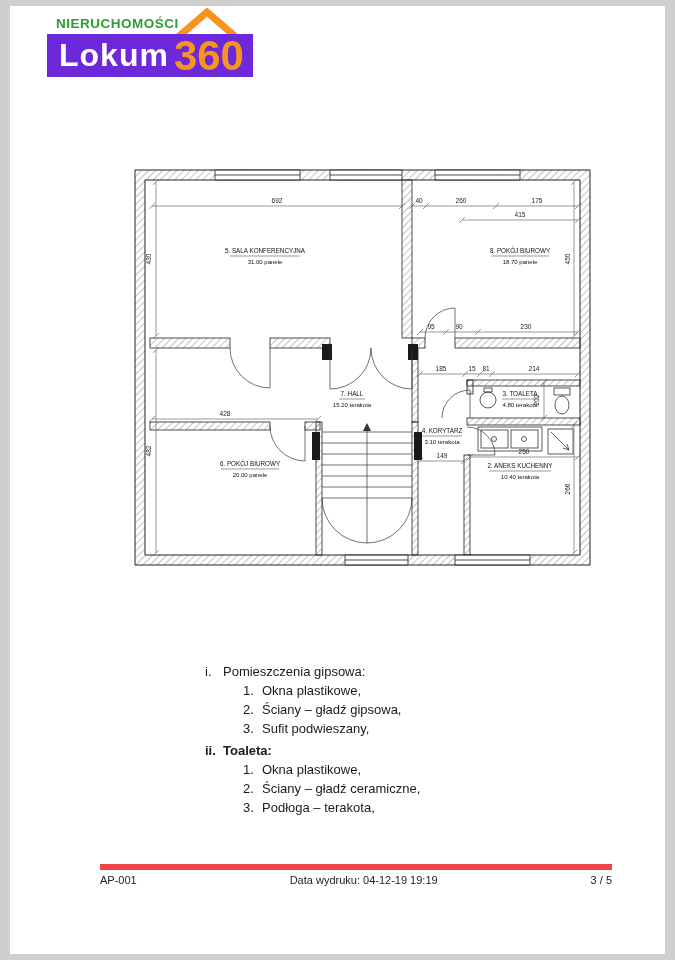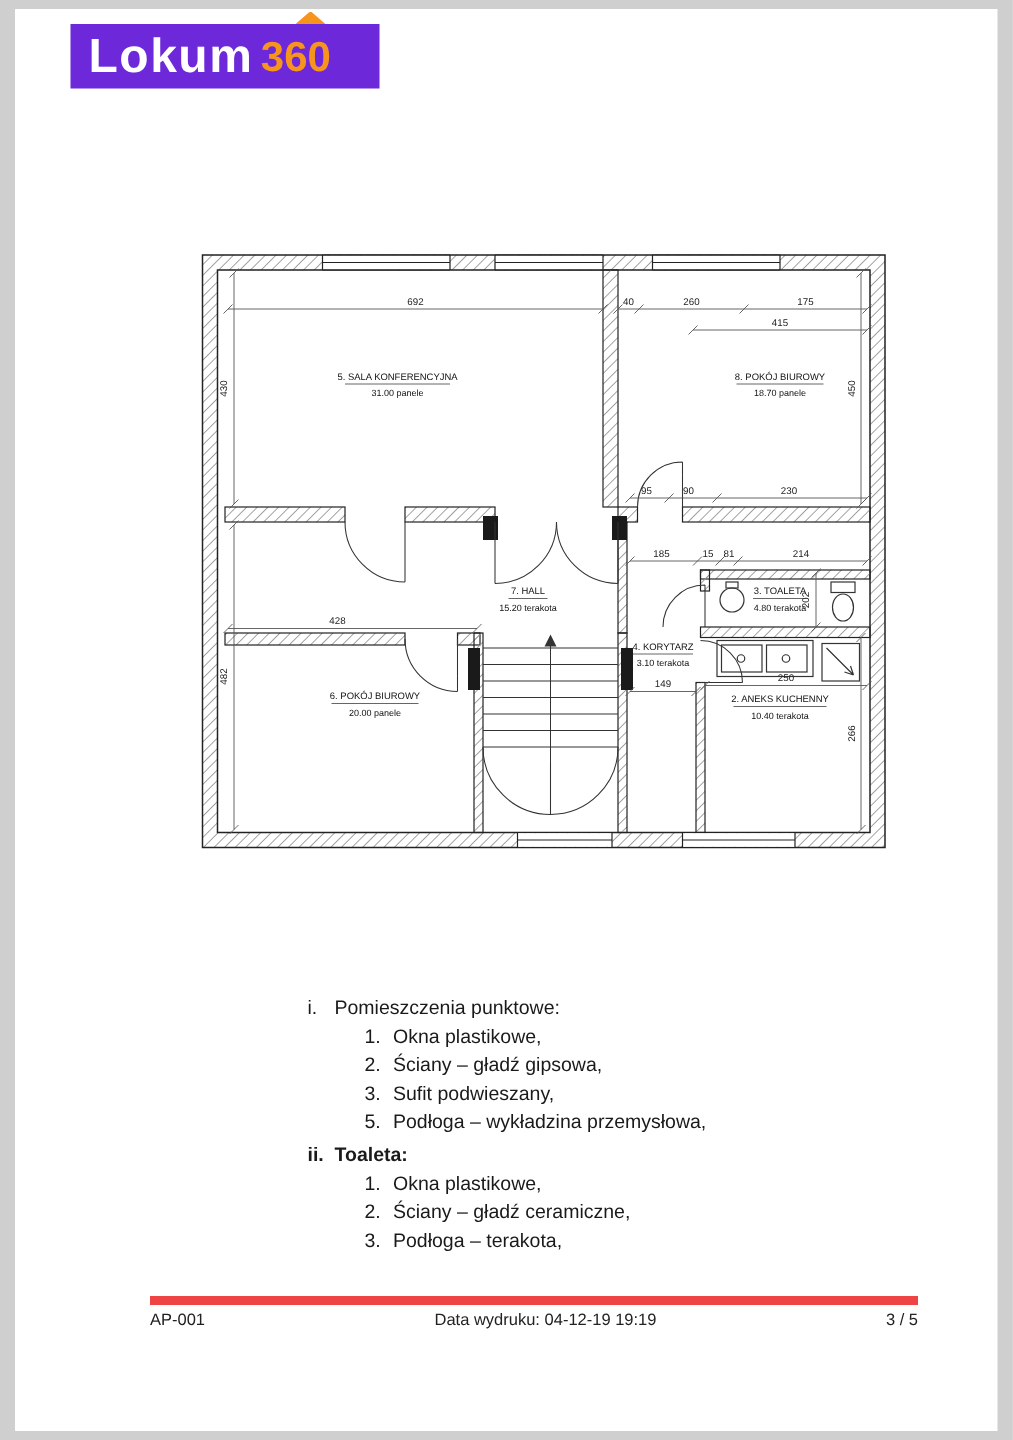--- a/index.html
+++ b/index.html
@@ -5,21 +5,21 @@
   html,body{margin:0;padding:0;background:#c9c9c9;font-family:"Liberation Sans",sans-serif;}
   .screen{position:relative;width:675px;height:960px;background:#cfcfcf;overflow:hidden;}
   .page{position:absolute;left:10px;top:6px;width:655px;height:948px;background:#ffffff;}
 
   
   .logo{position:absolute;left:37px;top:10px;width:250px;}
   .logo-top{color:#2f9e2f;font-weight:bold;font-size:13.5px;letter-spacing:.5px;margin:0 0 3px 9px;position:relative;z-index:2;}
   .logo-roof{position:absolute;left:112px;top:-8px;z-index:1;}
   .logo-box{position:relative;z-index:2;width:206px;height:43px;background:#6d28d9;display:flex;align-items:center;padding-left:12px;box-sizing:border-box;}
   .logo-lokum{color:#ffffff;font-size:32px;font-weight:bold;letter-spacing:1px;}
-  .logo-360{color:#f7941d;font-size:28px;font-weight:bold;margin-left:5px;text-align:right;}
+  .logo-360{color:#f7941d;font-size:42px;font-weight:bold;margin-left:5px;text-align:right;}
 
   
   .plan{position:absolute;left:120px;top:154px;width:470px;height:415px;}
   .plan text{font-family:"Liberation Sans",sans-serif;fill:#111;}
   .plan .rn{font-size:6.3px;text-anchor:middle;}
   .plan .ra{font-size:6px;text-anchor:middle;}
   .plan .dimtxt{font-size:6.5px;text-anchor:middle;fill:#222;}
   .plan .ul{stroke:#333;stroke-width:.5;}
 
   .plan-title{position:absolute;left:120px;top:630px;width:470px;text-align:center;
@@ -37,20 +37,21 @@
   .footer{position:absolute;left:90px;top:858px;width:512px;border-top:6px solid #ef4444;
     display:flex;justify-content:space-between;padding-top:4px;font-size:11px;color:#222;}
 </style>
 </head>
 <body>
 
 <div class="screen">
   <div class="page">
 
     <div class="logo">
+      <div class="logo-top">NIERUCHOMOŚCI</div>
       <svg class="logo-roof" width="96" height="34" viewBox="0 0 96 34">
         <path d="M3 30 H18 L48 4 L78 30 H93" fill="none" stroke="#f7941d" stroke-width="7"></path>
       </svg>
       <div class="logo-box">
         <span class="logo-lokum">Lokum</span>
         <span class="logo-360">360</span>
       </div>
     </div>
 
     <svg class="plan" viewBox="0 0 470 415">
@@ -202,33 +203,30 @@
 
         <text class="rn" x="390" y="308">2. ANEKS KUCHENNY</text>
         <line class="ul" x1="359" y1="311" x2="421" y2="311"></line>
         <text class="ra" x="390" y="319">10.40 terakota</text>
       </g>
     </svg>
 
 
     <div class="specs">
       <div class="spec-head">
-        <span class="m1">i.</span><span>Pomieszczenia punktowe:</span>
+        <span class="m1">i.</span><span>Pomieszczenia gipsowa:</span>
       </div>
       <div class="spec-item">
         <span class="m2">1.</span><span>Okna plastikowe,</span>
       </div>
       <div class="spec-item">
         <span class="m2">2.</span><span>Ściany – gładź gipsowa,</span>
       </div>
       <div class="spec-item">
         <span class="m2">3.</span><span>Sufit podwieszany,</span>
-      </div>
-      <div class="spec-item">
-        <span class="m2">5.</span><span>Podłoga – wykładzina przemysłowa,</span>
       </div>
       <div class="spec-head sec2">
         <span class="m1">ii.</span><span>Toaleta:</span>
       </div>
       <div class="spec-item">
         <span class="m2">1.</span><span>Okna plastikowe,</span>
       </div>
       <div class="spec-item">
         <span class="m2">2.</span><span>Ściany – gładź ceramiczne,</span>
       </div>

